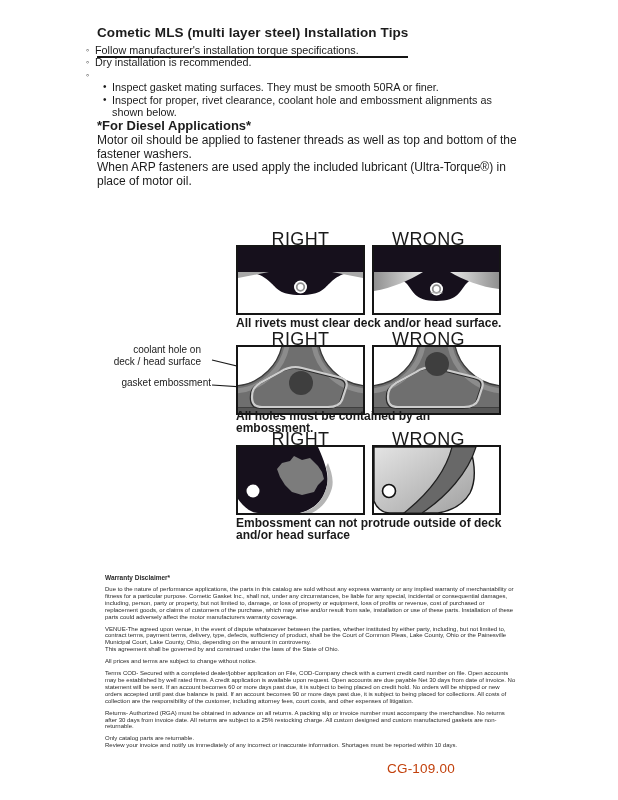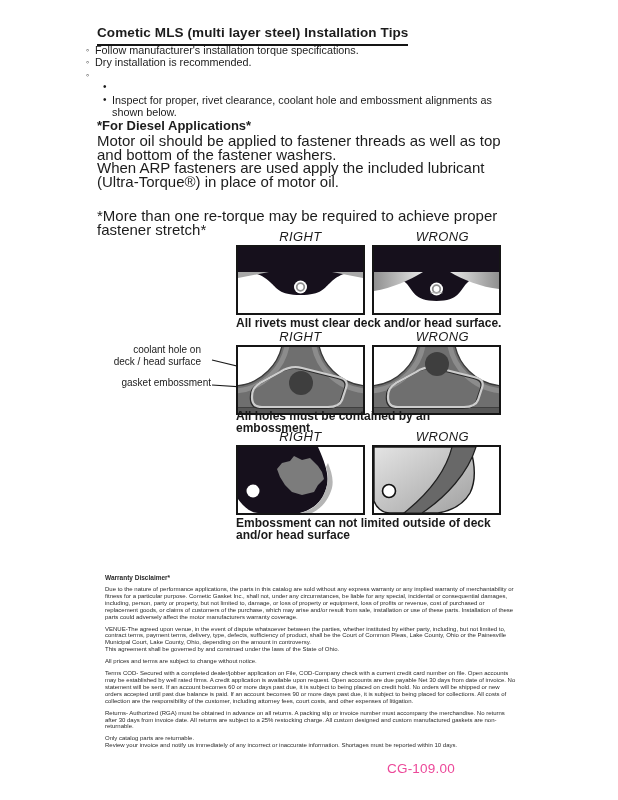--- a/index.html
+++ b/index.html
@@ -2,53 +2,53 @@
 <html><head>
 <meta charset="utf-8">
 <style>
   html,body{margin:0;padding:0;background:#888;}
   .page{position:relative;width:618px;height:800px;background:#ffffff;
         font-family:"Liberation Sans",sans-serif;color:#1c1c1c;overflow:hidden;margin:0 auto;}
   .abs{position:absolute;}
   .pre{white-space:pre-line;}
 
   .title{left:97px;top:25px;font-size:13.5px;font-weight:bold;
-         border-bottom:2px solid #151515;padding-bottom:4px;letter-spacing:.1px;}
+         border-bottom:2px solid #151515;padding-bottom:16px;letter-spacing:.1px;}
 
   .bullets{left:86px;top:44px;font-size:10.8px;line-height:12.4px;width:440px;}
   .b-row{display:flex;align-items:flex-start;}
   .b-row.sub{margin-left:17px;}
   .b-mark{width:9px;flex:0 0 9px;font-size:9px;line-height:12.4px;}
   .b-row.sub .b-mark{font-size:10px;}
 
   .diesel-h{left:97px;top:118px;font-size:13px;font-weight:bold;}
-  .para{left:97px;width:420px;font-size:15px;line-height:13.6px;}
+  .para{left:97px;width:420px;font-size:12px;line-height:13.6px;}
   .p1{top:134px;} .p2{top:166px;} .p3{top:209px;}
 
-  .fig-label{width:129px;text-align:center;font-size:13px;letter-spacing:.4px;color:#1a1a1a;font-style:italic;}
-  .lab-l{left:236px;} .lab-r{left:378px;}
+  .fig-label{width:129px;text-align:center;font-size:18px;letter-spacing:.4px;color:#1a1a1a;}
+  .lab-l{left:236px;} .lab-r{left:364px;}
   .row1 .fig-label{top:229px;} .row2 .fig-label{top:329px;} .row3 .fig-label{top:429px;}
   .fig-box{width:125px;height:66px;border:2px solid #151515;background:#fff;}
   .box-l{left:236px;} .box-r{left:372px;}
   .row1 .fig-box{top:245px;} .row2 .fig-box{top:345px;} .row3 .fig-box{top:445px;}
   .caption{font-size:12px;font-weight:bold;line-height:12.4px;color:#1a1a1a;}
   .cap1{left:236px;top:317px;width:280px;}
   .cap2{left:236px;top:410px;width:265px;}
   .cap3{left:236px;top:517px;width:280px;}
 
   .ann{width:102px;text-align:right;font-size:10px;line-height:11.5px;color:#1a1a1a;}
   .ann1{left:99px;top:344px;}
   .ann2{left:109px;top:377px;text-align:right;}
 
   .disc{left:105px;top:574px;width:412px;color:#2a2a2a;}
   .disc-h{font-size:6.5px;font-weight:bold;margin:0 0 5px 0;}
   .disc p{font-size:6px;line-height:6.9px;margin:0 0 5px 0;}
   .disc p.tight{margin-bottom:0;}
 
-  .doc-code{left:387px;top:761px;font-size:13.5px;color:#ec4899;letter-spacing:.2px;}
+  .doc-code{left:387px;top:761px;font-size:13.5px;color:#c2410c;letter-spacing:.2px;}
 </style>
 </head>
 <body>
 
 <div class="page">
 
   <div class="abs title">Cometic MLS (multi layer steel) Installation Tips</div>
 
   <div class="abs bullets">
     <div class="b-row">
@@ -57,31 +57,31 @@
     </div>
     <div class="b-row">
       <span class="b-mark">◦</span>
       <span>Dry installation is recommended.</span>
     </div>
     <div class="b-row">
       <span class="b-mark">◦</span>
     </div>
     <div class="b-row sub">
       <span class="b-mark">•</span>
+      <span>Inspect gasket mating surfaces.  They must be smooth 50RA or finer.</span>
     </div>
     <div class="b-row sub">
       <span class="b-mark">•</span>
       <span>Inspect for proper, rivet clearance, coolant hole and embossment alignments as shown below.</span>
     </div>
   </div>
 
   <div class="abs diesel-h">*For Diesel Applications*</div>
   <div class="abs para p1 pre">Motor oil should be applied to fastener threads as well as top and bottom of the fastener washers.
 When ARP fasteners are used apply the included lubricant (Ultra-Torque®) in place of motor oil.</div>
-  <div class="abs para p3">*More than one re-torque may be required to achieve proper fastener stretch*</div>
 
   <div class="row1">
     <div class="abs fig-label lab-l">RIGHT</div>
     <div class="abs fig-label lab-r">WRONG</div>
 
     <div class="abs fig-box box-l">
       <svg width="125" height="66" viewBox="0 0 125 66">
         <rect x="0" y="0" width="125" height="66" fill="#ffffff"></rect>
         <path d="M0,0 H125 V25 C108,25 102,27 93,35 C86,41 84,48 62.5,48 C41,48 39,41 32,35 C23,27 17,25 0,25 Z" fill="#16101c"></path>
         <path d="M0,25 H31 L0,31 Z" fill="#a8a8a8"></path>
@@ -177,21 +177,21 @@
             <stop offset="0" stop-color="#e4e4e4"></stop>
               <stop offset="1" stop-color="#a0a0a0"></stop>
           </linearGradient>
         </defs>
         <rect x="0" y="0" width="125" height="66" fill="#ffffff"></rect>
         <path d="M0,0 H96 C102,20 102,34 96,46 C89,58 76,64 64,66 L16,66 C8,66 2,60 0,54 Z" fill="url(#g3)" stroke="#1a1a1a" stroke-width="1.4"></path>
         <path d="M78,0 L102,0 C94,26 72,50 48,66 L30,66 C55,46 72,24 78,0 Z" fill="#686868" stroke="#1f1f1f" stroke-width="1.2"></path>
         <circle cx="15" cy="44" r="6.5" fill="#ffffff" stroke="#111111" stroke-width="1.6"></circle>
       </svg>
     </div>
-    <div class="abs caption cap3 pre">Embossment can not limited outside of deck
+    <div class="abs caption cap3 pre">Embossment can not protrude outside of deck
 and/or head surface</div>
   </div>
 
   <div class="abs disc">
     <div class="disc-h">Warranty Disclaimer*</div>
     <p>Due to the nature of performance applications, the parts in this catalog are sold without any express warranty or any implied warranty of merchantability or fitness for a particular purpose.  Cometic Gasket Inc., shall not, under any circumstances, be liable for any special, incidental or consequential damages, including, person, party or property, but not limited to, damage, or loss of property or equipment, loss of profits or revenue, cost of purchased or replacement goods, or claims of customers of the purchase, which may arise and/or result from sale, installation or use of these parts.  Installation of these parts could adversely affect the motor manufacturers warranty coverage.</p>
     <p class="tight">VENUE-The agreed upon venue, in the event of dispute whatsoever between the parties, whether instituted by either party, including, but not limited to, contract terms, payment terms, delivery, type, defects, sufficiency of product, shall be the Court of Common Pleas, Lake County, Ohio or the Painesville Municipal Court, Lake County, Ohio, depending on the amount in controversy.</p>
     <p>This agreement shall be governed by and construed under the laws of the State of Ohio.</p>
     <p>All prices and terms are subject to change without notice.</p>
     <p>Terms COD- Secured with a completed dealer/jobber application on File, COD-Company check with a current credit card number on file.  Open accounts may be established by well rated firms.  A credit application is available upon request.  Open accounts are due payable Net 30 days from date of invoice.  No statement will be sent.  If an account becomes 60 or more days past due, it is subject to being placed on credit hold.  No orders will be shipped or new orders accepted until past due balance is paid.  If an account becomes 90 or more days past due, it is subject to being placed for collections.  All costs of collection are the responsibility of the customer, including attorney fees, court costs, and other expenses of litigation.</p>

